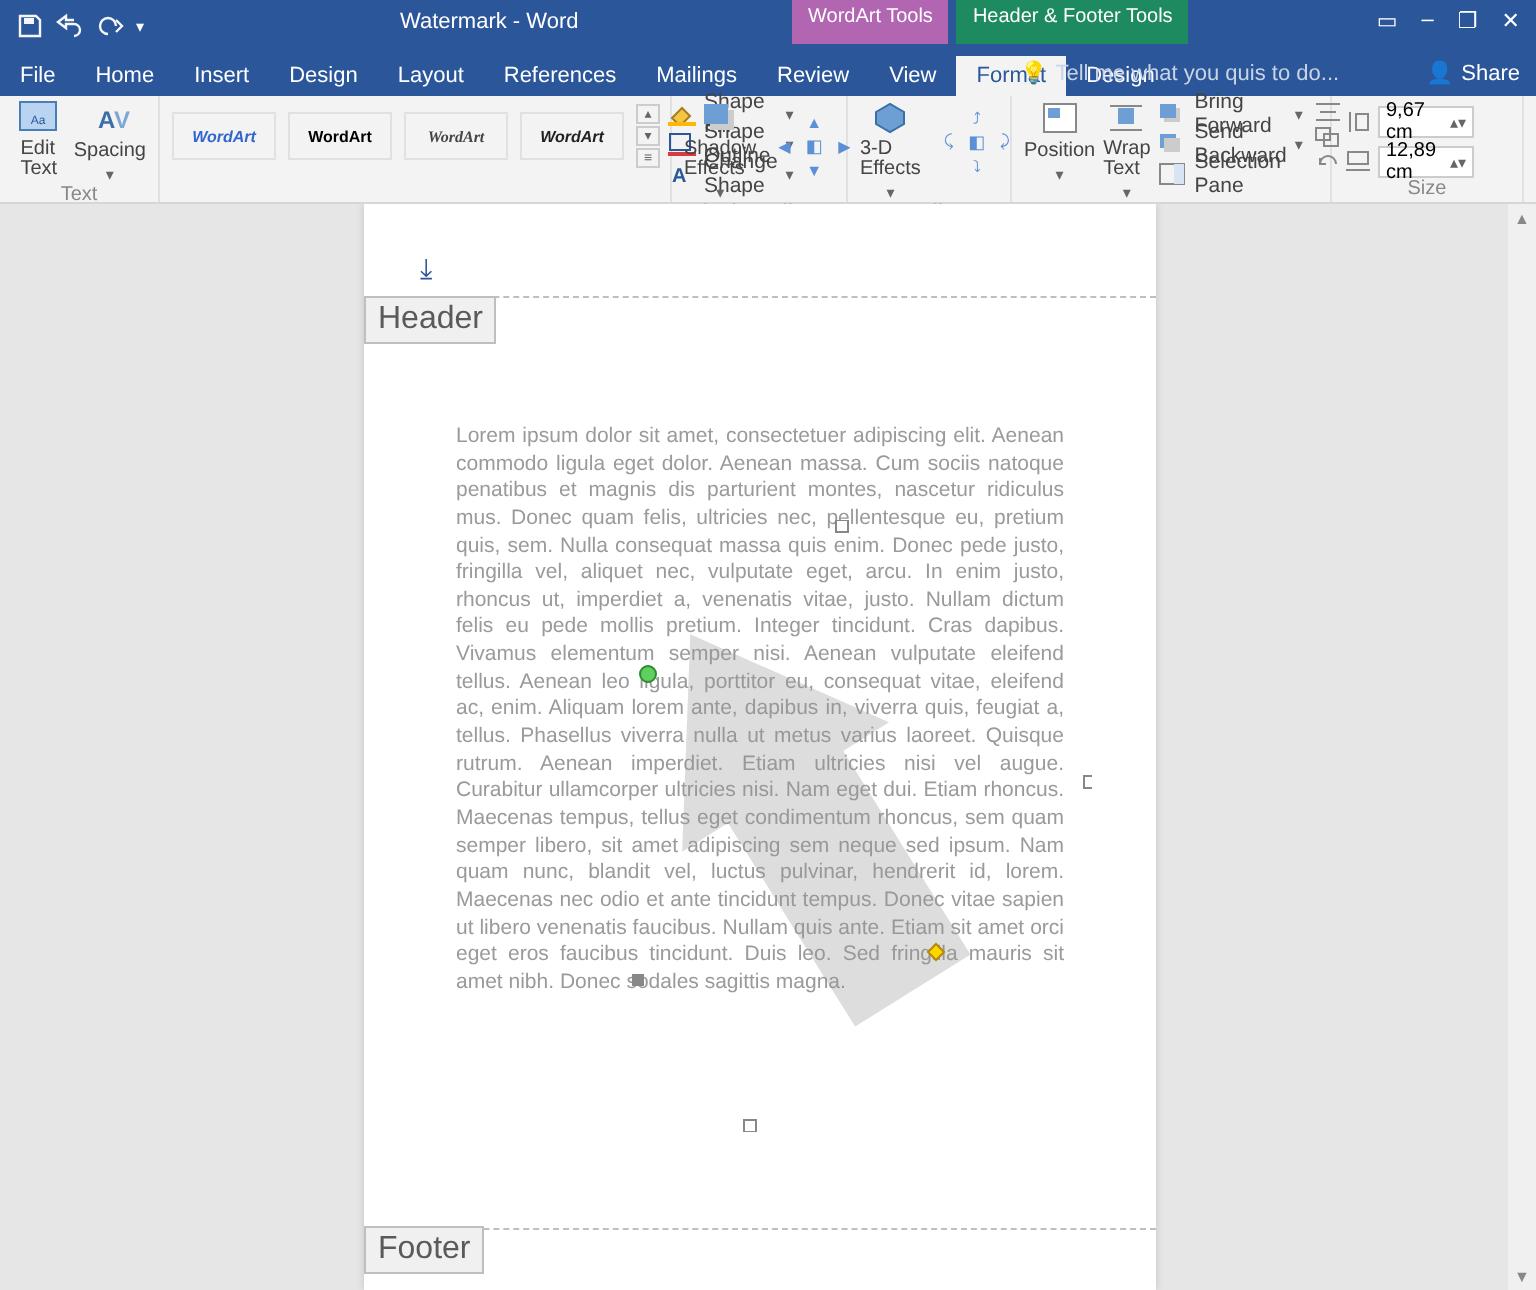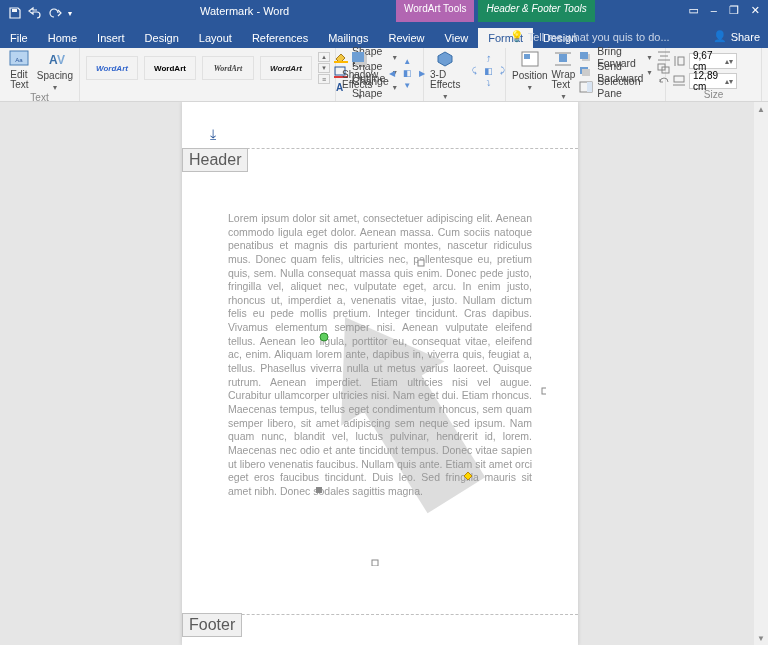--- a/index.html
+++ b/index.html
@@ -4,21 +4,21 @@
   <style>
     * { margin: 0; padding: 0; box-sizing: border-box; font-family: "Segoe UI", Arial, sans-serif; }
     body { width: 768px; height: 645px; overflow: hidden; background: #fff; }
     .titlebar { height: 26px; background: #2b579a; display: flex; align-items: center; color: #fff; font-size: 11px; position: relative; }
     .qat { display: flex; align-items: center; gap: 6px; padding: 0 8px; }
     .qat-icon { width: 14px; height: 14px; display: flex; align-items: center; justify-content: center; opacity: 0.95; }
     .titlebar-title { position: absolute; left: 200px; top: 5px; font-size: 11px; }
     .context-tabs { position: absolute; left: 360px; top: 0; height: 22px; display: flex; gap: 4px; }
     .ctx-tab { height: 22px; padding: 3px 8px 0; font-size: 10px; }
     .ctx-wordart { background: #b266b2; margin-left: 36px; }
-    .ctx-hf { background: #1d8a60; font-style: italic; }
+    .ctx-hf { background: #1d8a60; }
     .win-ctrl { position: absolute; right: 8px; top: 4px; display: flex; gap: 12px; font-size: 11px; }
     .tabs { height: 22px; background: #2b579a; display: flex; align-items: flex-end; color: #fff; font-size: 11px; }
     .tab { padding: 4px 10px; cursor: default; }
     .tab.sel { background: #f3f3f3; color: #2b579a; }
     .tellme { position: absolute; left: 510px; top: 30px; color: #c9d4e6; font-size: 11px; display: flex; align-items: center; gap: 4px; }
     .share { position: absolute; right: 8px; top: 30px; color: #fff; font-size: 11px; display: flex; align-items: center; gap: 4px; }
     .ribbon { height: 54px; background: #f3f3f3; border-bottom: 1px solid #d6d6d6; display: flex; position: relative; }
     .group { border-right: 1px solid #e1e1e1; padding: 2px 6px 0; display: flex; flex-direction: column; justify-content: space-between; }
     .group-label { text-align: center; font-size: 10px; color: #888; padding-bottom: 2px; }
     .group-body { display: flex; align-items: flex-start; gap: 4px; flex: 1; }

